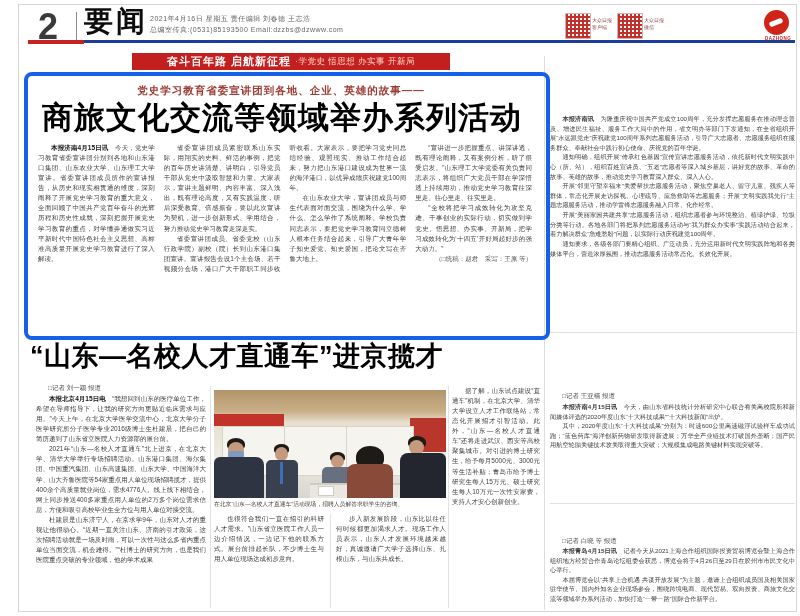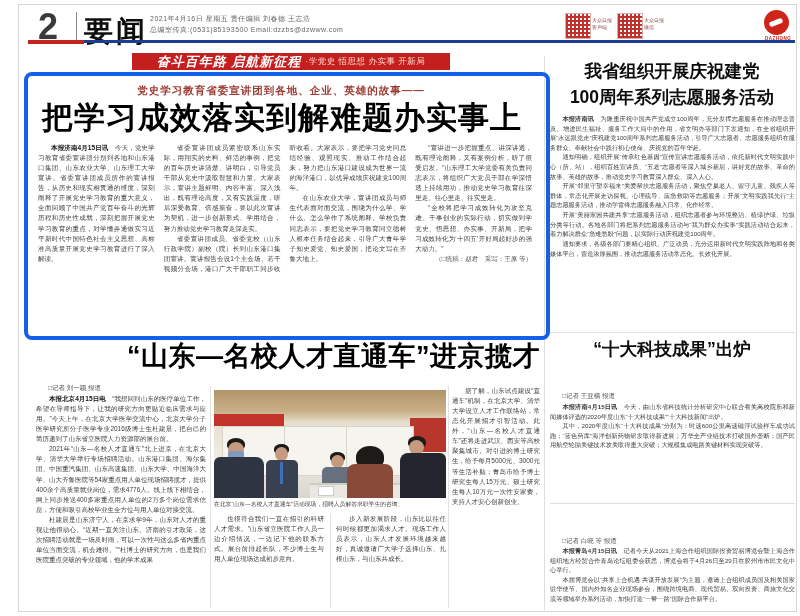--- a/index.html
+++ b/index.html
@@ -3,51 +3,51 @@
 <meta charset="utf-8">
 <style>
   html,body{margin:0;padding:0;background:#fff;}
   #canvas{position:relative;width:800px;height:616px;background:#fff;overflow:hidden;
     font-family:"Liberation Sans","DejaVu Sans",sans-serif;color:#222;}
   .abs{position:absolute;}
   .frame{left:18px;top:4px;width:777px;height:606px;border:1px solid #d6d6d6;background:#fff;}
   
   .pagenum{left:38px;top:6px;font-size:36px;font-weight:700;color:#3a3a3a;}
   .hdr-divider{left:76px;top:12px;width:1px;height:28px;background:#8a8a8a;}
-  .section{left:84px;top:12px;font-size:29px;font-weight:900;color:#0d0d0d;letter-spacing:3px;}
+  .section{left:84px;top:2px;font-size:29px;font-weight:900;color:#0d0d0d;letter-spacing:3px;}
   .hdr-info{left:150px;top:13px;font-size:7px;color:#666;line-height:11px;letter-spacing:.5px;white-space:nowrap;}
   .rule-red{left:28px;top:40px;width:56px;height:4px;background:#c42420;}
   .rule-navy{left:84px;top:40px;width:711px;height:3px;background:#1c3f94;}
   .qr{width:24px;height:24px;background:
       repeating-linear-gradient(0deg,#c0322b 0 2px,rgba(255,255,255,0) 2px 4px),
       repeating-linear-gradient(90deg,#c0322b 0 2px,#fff 2px 4px);
       border:1px solid #d9b0ad;}
   .qr-label{font-size:5px;color:#8a4a46;line-height:6.5px;white-space:pre-line;}
   .masthead{font-family:"DejaVu Serif","Liberation Serif",serif;font-weight:700;font-style:italic;
       font-size:23px;color:#232a44;letter-spacing:2px;white-space:nowrap;}
   .logo-circle{width:25px;height:25px;border-radius:50%;background:#cf2418;position:relative;}
   .logo-circle:after{content:"";position:absolute;left:5px;top:10px;width:14px;height:5px;
       background:#fff;border-radius:3px;transform:rotate(-22deg);}
   .logo-sub{font-size:4.5px;color:#cf2418;font-weight:700;letter-spacing:.5px;}
   
   .banner{left:132px;top:53px;width:318px;height:17px;background:#c41f1f;color:#fff;
       display:flex;align-items:center;justify-content:center;white-space:nowrap;}
-  .banner .b-main{font-size:13px;font-weight:900;letter-spacing:1px;font-style:italic;}
+  .banner .b-main{font-size:11px;font-weight:900;letter-spacing:1px;}
   .banner .b-sub{font-size:8.5px;color:#ffd9c9;margin-left:4px;letter-spacing:.5px;}
   
   .hl-box{left:24px;top:72px;width:518px;height:260px;border:4px solid #1560e8;border-radius:8px;z-index:9;}
   .kicker{left:40px;top:84px;width:482px;text-align:center;font-size:10.5px;color:#9c3b33;font-weight:700;letter-spacing:1px;}
   .headline1{left:32px;top:97px;width:500px;text-align:center;font-size:31px;font-weight:900;color:#000;letter-spacing:1px;white-space:nowrap;}
   .bodytext{font-size:6.5px;line-height:1.55;color:#3c3c3c;text-align:justify;overflow:hidden;}
   .bodytext p{margin:0;text-indent:2em;}
   .bodytext p strong{color:#111;}
   .bodytext p.tail{text-align:right;text-indent:0;color:#555;}
   .lead-body{left:38px;top:143px;width:494px;height:183px;column-count:4;column-gap:9px;}
   
-  .headline2{left:30px;top:338px;width:510px;text-align:right;font-size:27px;font-weight:900;color:#000;letter-spacing:.5px;white-space:nowrap;}
+  .headline2{left:30px;top:338px;width:510px;text-align:left;font-size:27px;font-weight:900;color:#000;letter-spacing:.5px;white-space:nowrap;}
   .byline{font-size:6.5px;color:#555;}
   .vrule{width:1px;background:#e2e2e2;}
   .photo{left:214px;top:390px;width:232px;height:108px;overflow:hidden;
       background:linear-gradient(180deg,#b3946a 0,#c9b089 20%,#e6dfcf 30%,#efece3 60%,#d9d6cf 100%);}
   .caption{left:214px;top:501px;width:232px;font-size:5.8px;color:#44403a;line-height:7px;}
   
   .sb-vline{left:544px;top:56px;width:1px;height:554px;background:#ddd;}
   .sb-head{text-align:center;font-weight:900;color:#0d0d0d;font-size:17.5px;line-height:26px;white-space:nowrap;}
   .sb-body{font-size:6.2px;line-height:1.55;color:#3c3c3c;text-align:justify;overflow:hidden;}
   .sb-body p{margin:0;text-indent:2em;}
@@ -81,21 +81,21 @@
   <div class="abs rule-red"></div>
   <div class="abs rule-navy"></div>
 
   <div class="abs banner">
     <span class="b-main">奋斗百年路 启航新征程</span>
     <span class="b-sub">·学党史 悟思想 办实事 开新局</span>
   </div>
 
   <div class="abs hl-box"></div>
   <div class="abs kicker">党史学习教育省委宣讲团到各地、企业、英雄的故事——</div>
-  <div class="abs headline1">把学习成效落实到解难题办实事上</div>
+  <div class="abs headline1">商旅文化交流等领域举办系列活动</div>
   <div class="abs bodytext lead-body">
       <p><strong>本报济南4月15日讯</strong>　今天，党史学习教育省委宣讲团分别到各地和山东港口集团、山东农业大学、山东理工大学宣讲。省委宣讲团成员所作的宣讲报告，从历史和现实相贯通的维度，深刻阐释了开展党史学习教育的重大意义，全面回顾了中国共产党百年奋斗的光辉历程和历史性成就，深刻把握开展党史学习教育的重点，对学懂弄通做实习近平新时代中国特色社会主义思想、高标准高质量开展党史学习教育进行了深入解读。</p>
       <p>省委宣讲团成员紧密联系山东实际，用翔实的史料、鲜活的事例，把党的百年历史讲清楚、讲明白，引导党员干部从党史中汲取智慧和力量。大家表示，宣讲主题鲜明、内容丰富、深入浅出，既有理论高度，又有实践温度，听后深受教育、倍感振奋，要以此次宣讲为契机，进一步创新形式、学用结合，努力推动党史学习教育走深走实。</p>
       <p>省委宣讲团成员、省委党校（山东行政学院）副校（院）长到山东港口集团宣讲。宣讲报告会设1个主会场、若干视频分会场，港口广大干部职工同步收听收看。大家表示，要把学习党史同总结经验、观照现实、推动工作结合起来，努力把山东港口建设成为世界一流的海洋港口，以优异成绩庆祝建党100周年。</p>
       <p>在山东农业大学，宣讲团成员与师生代表面对面交流，围绕为什么学、学什么、怎么学作了系统阐释。学校负责同志表示，要把党史学习教育同立德树人根本任务结合起来，引导广大青年学子知史爱党、知史爱国，把论文写在齐鲁大地上。</p>
       <p>“宣讲进一步把握重点、讲深讲透，既有理论阐释，又有案例分析，听了很受启发。”山东理工大学党委有关负责同志表示，将组织广大党员干部在学深悟透上持续用功，推动党史学习教育往深里走、往心里走、往实里走。</p>
       <p>“全校将把学习成效转化为攻坚克难、干事创业的实际行动，切实做到学党史、悟思想、办实事、开新局，把学习成效转化为‘十四五’开好局起好步的强大动力。”</p>
       <p class="tail">（□统稿：赵君　采写：王原 等）</p>
     </div>
 
@@ -142,36 +142,31 @@
     </div>
   <div class="abs bodytext" style="left:336px;top:514px;width:110px;height:94px;">
       <p>步入新发展阶段，山东比以往任何时候都更加渴求人才。现场工作人员表示，山东人才发展环境越来越好，真诚邀请广大学子选择山东、扎根山东，与山东共成长。</p>
     </div>
   <div class="abs bodytext" style="left:452px;top:386px;width:88px;height:222px;">
       <p>据了解，山东试点建设“直通车”机制，在北京大学、清华大学设立人才工作联络站，常态化开展招才引智活动。此外，“山东—名校人才直通车”还将走进武汉、西安等高校聚集城市。对引进的博士研究生，给予每月5000元、3000元等生活补贴；青岛市给予博士研究生每人15万元、硕士研究生每人10万元一次性安家费，支持人才安心创新创业。</p>
     </div>
 
   <div class="abs sb-vline"></div>
 
-  <div class="abs sb-head" style="left:548px;top:58px;width:248px;">
-    <div>我省组织开展庆祝建党</div>
-    <div>100周年系列志愿服务活动</div>
-  </div>
   <div class="abs sb-body" style="left:550px;top:114px;width:245px;height:214px;">
       <p><strong>本报济南讯</strong>　为隆重庆祝中国共产党成立100周年，充分发挥志愿服务在推动理念普及、增进民生福祉、服务工作大局中的作用，省文明办等部门下发通知，在全省组织开展“永远跟党走”庆祝建党100周年系列志愿服务活动，引导广大志愿者、志愿服务组织在服务群众、奉献社会中践行初心使命、庆祝党的百年华诞。</p>
       <p>通知明确，组织开展“传承红色基因”宣传宣讲志愿服务活动，依托新时代文明实践中心（所、站），组织百姓宣讲员、“五老”志愿者等深入城乡基层，讲好党的故事、革命的故事、英雄的故事，推动党史学习教育深入群众、深入人心。</p>
       <p>开展“邻里守望幸福来”关爱帮扶志愿服务活动，聚焦空巢老人、留守儿童、残疾人等群体，常态化开展走访探视、心理疏导、应急救助等志愿服务；开展“文明实践我先行”主题志愿服务活动，推动学雷锋志愿服务融入日常、化作经常。</p>
       <p>开展“美丽家园共建共享”志愿服务活动，组织志愿者参与环境整治、植绿护绿、垃圾分类等行动。各地各部门将把系列志愿服务活动与“我为群众办实事”实践活动结合起来，着力解决群众“急难愁盼”问题，以实际行动庆祝建党100周年。</p>
       <p>通知要求，各级各部门要精心组织、广泛动员，充分运用新时代文明实践阵地和各类媒体平台，营造浓厚氛围，推动志愿服务活动常态化、长效化开展。</p>
     </div>
 
   <div class="abs hline" style="left:550px;top:332px;width:245px;"></div>
 
   <div class="abs sb-head" style="left:548px;top:336px;width:248px;">
-    <div>“十大科技成果”出炉</div>
   </div>
   <div class="abs byline" style="left:562px;top:392px;">□记者 王亚楠 报道</div>
   <div class="abs sb-body" style="left:550px;top:402px;width:245px;height:98px;">
       <p><strong>本报济南4月15日讯</strong>　今天，由山东省科技统计分析研究中心联合有关高校院所和新闻媒体评选的2020年度山东“十大科技成果”“十大科技新闻”出炉。</p>
       <p>其中，2020年度山东“十大科技成果”分别为：时速600公里高速磁浮试验样车成功试跑；“蓝色药库”海洋创新药物研发取得新进展；万华全产业链技术打破国外垄断；国产民用航空轮胎关键技术攻关取得重大突破；大规模集成电路关键材料实现突破等。</p>
     </div>
 
   <div class="abs hline" style="left:550px;top:503px;width:245px;"></div>
 
   <div class="abs byline" style="left:562px;top:537px;">□记者 白晓 等 报道</div>

